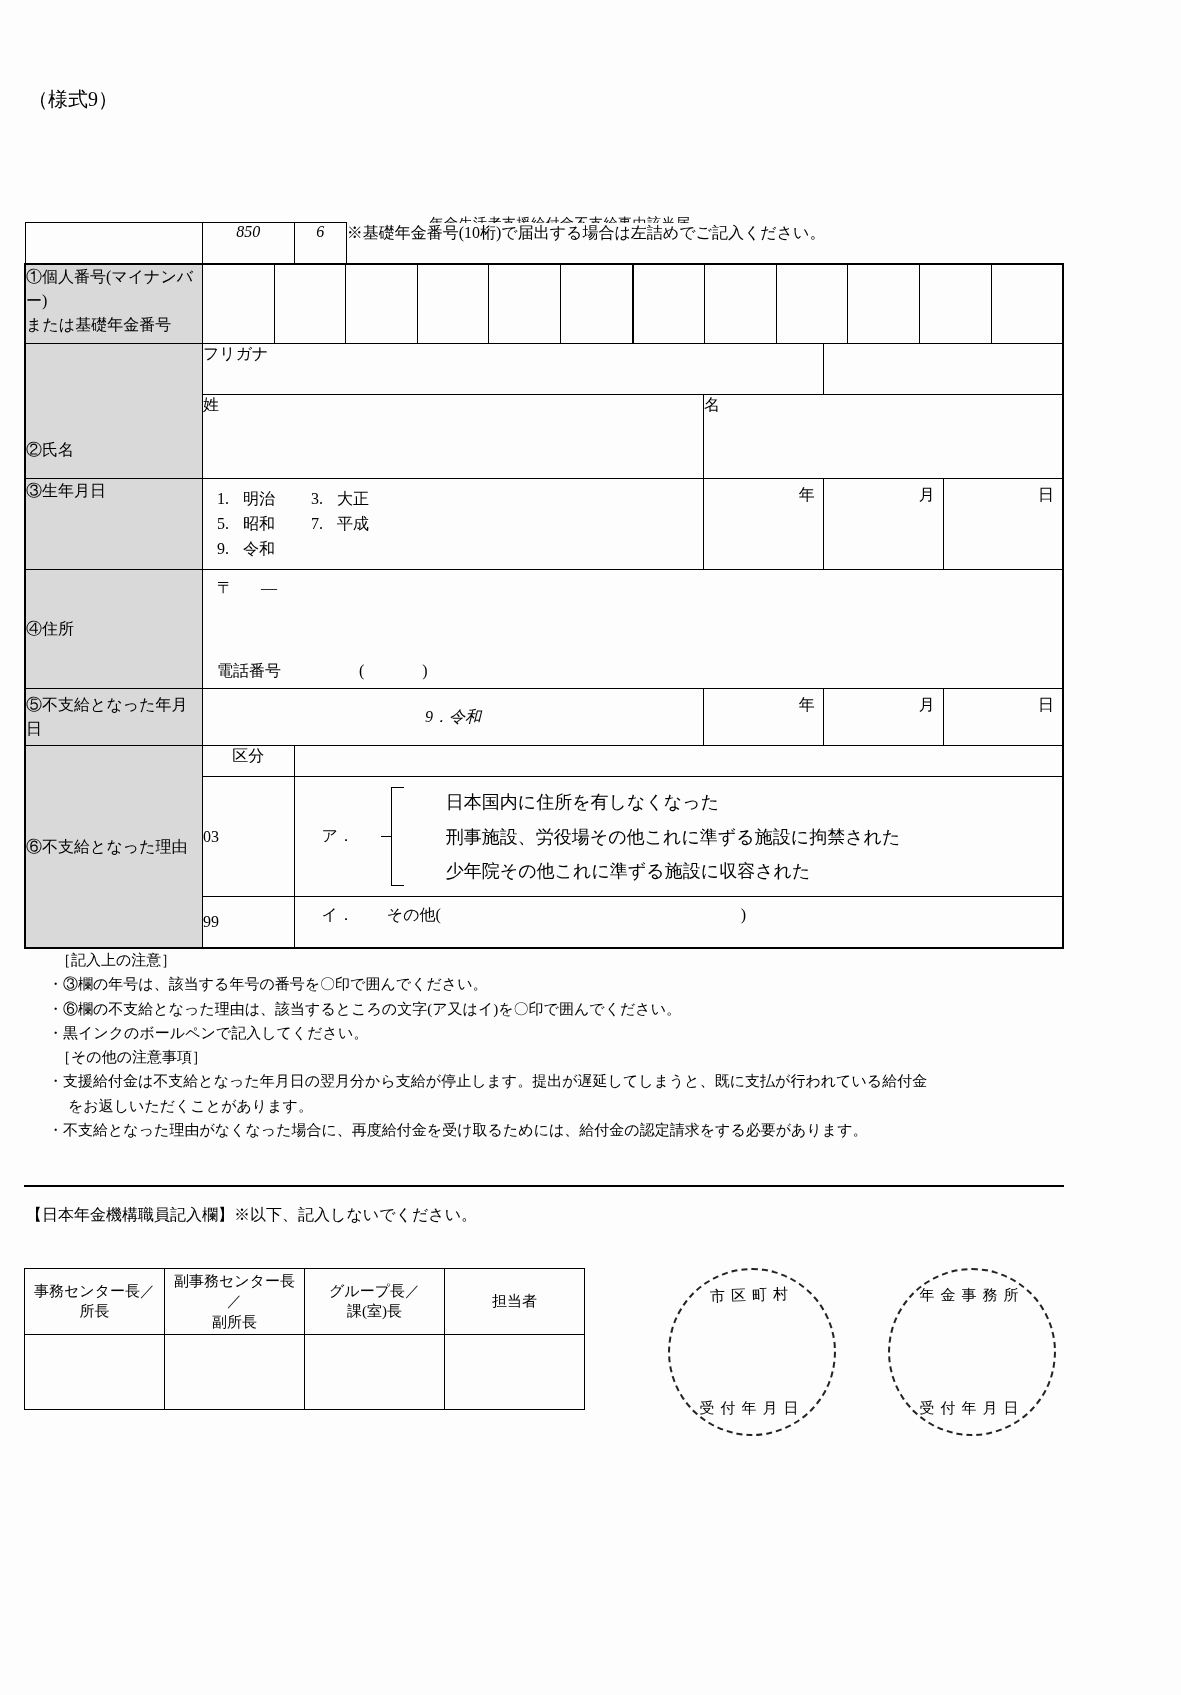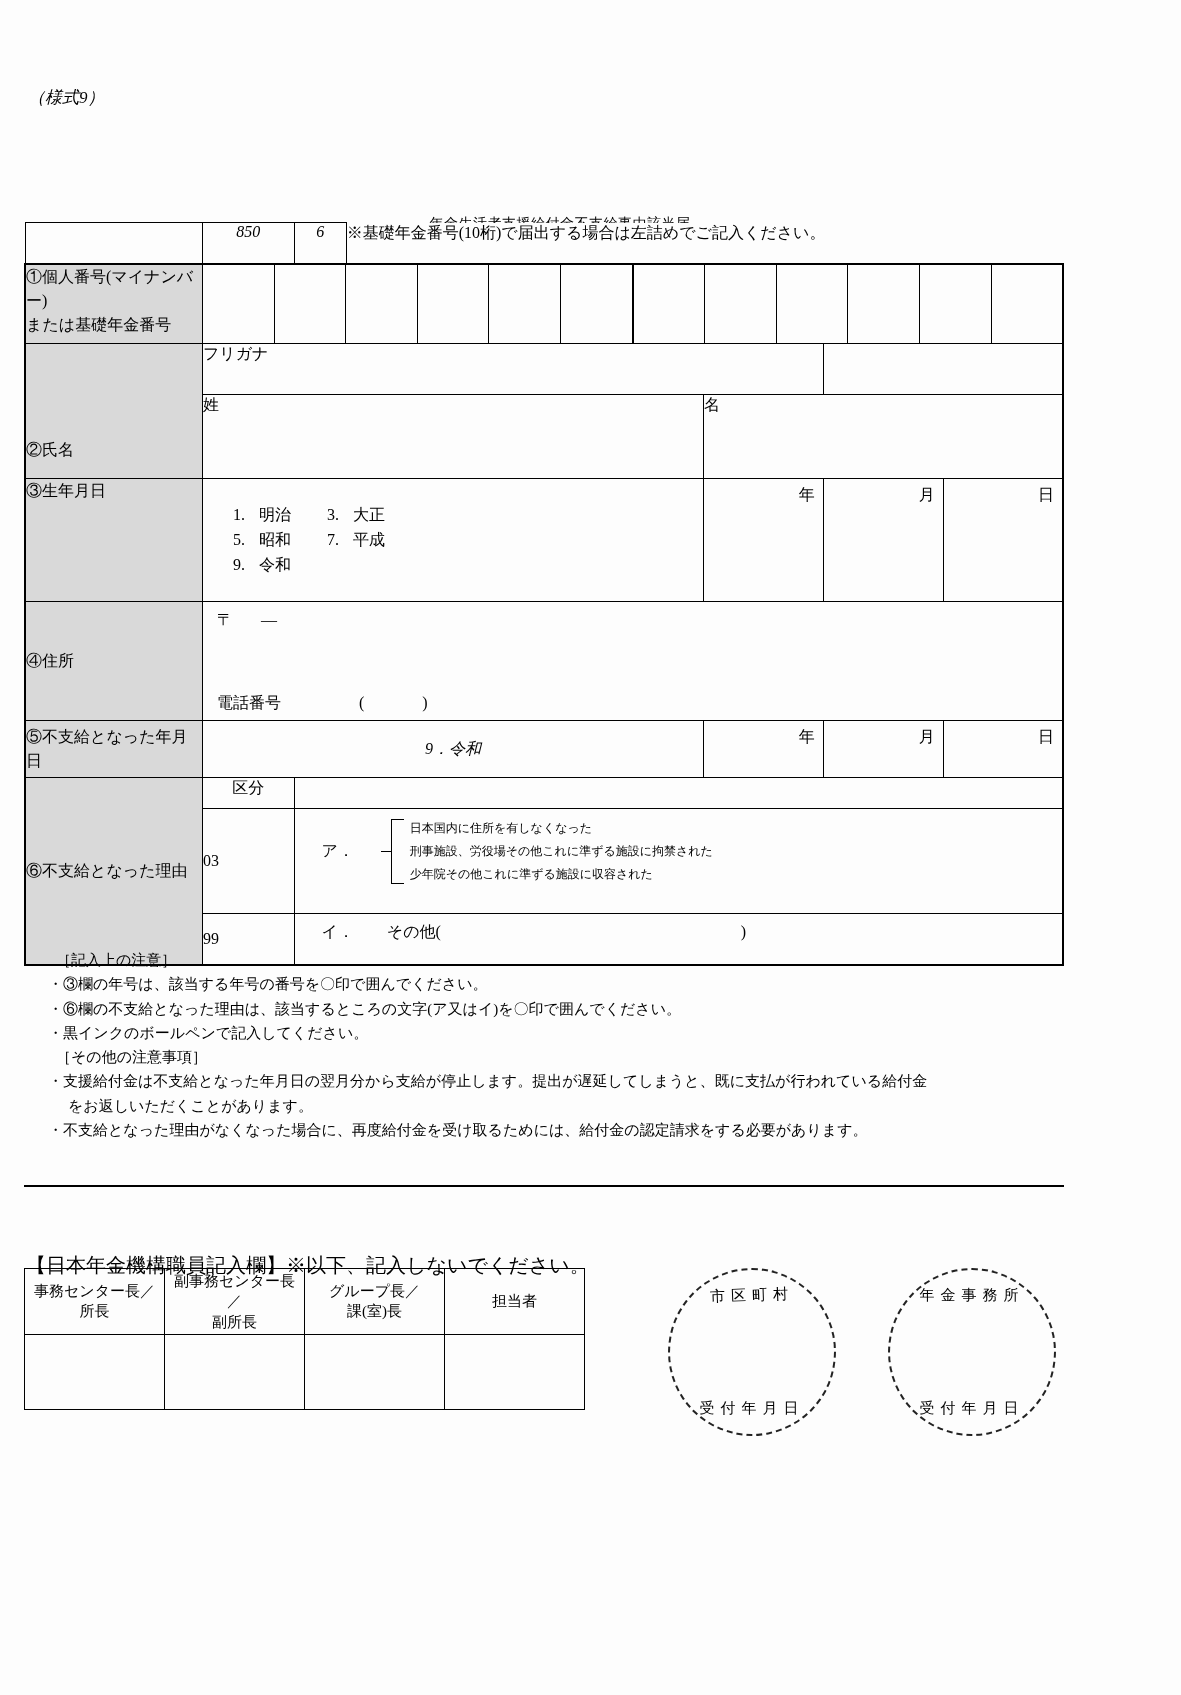--- a/index.html
+++ b/index.html
@@ -6,21 +6,21 @@
   body{
     width:1181px;height:1695px;
     background:#fdfdfd;
     font-family:"Liberation Serif","DejaVu Serif",serif;
     color:#000;
     position:relative;
     -webkit-font-smoothing:none;
   }
   .page{position:relative;width:1181px;height:1695px;}
 
-  .form-no{position:absolute;left:28px;top:86px;font-size:17px;font-style:italic;}
+  .form-no{position:absolute;left:28px;top:86px;font-size:20px;}
   .doc-title{position:absolute;left:0;top:181px;width:1120px;text-align:center;font-size:14px;letter-spacing:0.5px;margin-top:34px;}
 
   
   .main-table{position:absolute;left:24px;top:222px;width:1040px;border-collapse:collapse;}
   .main-table td{border:1px solid #000;font-size:16px;padding:0;vertical-align:top;background:#fdfdfd;}
   .shade{background:#d9d9d9 !important;}
   .pad{padding:6px 8px;}
   .bt-thick{border-top:2px solid #000 !important;margin-top:12px;}
   .bb-thick{border-bottom:2px solid #000 !important;}
   .bl-thick{border-left:2px solid #000 !important;}
@@ -55,36 +55,36 @@
 
   .reason-a{display:flex;align-items:center;padding:8px 0 8px 0;}
   .reason-a .mark{width:86px;text-align:center;font-size:16px;}
   .brace{
     width:12px;align-self:stretch;
     border-left:1.5px solid #000;border-top:1.5px solid #000;border-bottom:1.5px solid #000;
     margin:2px 0;
   }
   .brace-tick{width:10px;display:flex;align-items:center;}
   .brace-tick:before{content:"";display:block;width:10px;height:1.5px;background:#000;}
-  .reason-list{font-size:12px;line-height:1.9;padding-left:6px;}
+  .reason-list{font-size:18px;line-height:1.9;padding-left:6px;margin-left:36px;}
   .reason-b{display:flex;align-items:center;font-size:16px;padding:8px 0;}
   .reason-b .mark{width:86px;text-align:center;}
   .reason-b .other{padding-left:6px;}
   .reason-b .other i{font-style:normal;display:inline-block;width:300px;}
 
   
   .notes{position:absolute;left:48px;top:948px;font-size:15px;line-height:1.62;}
   .notes .hdr{padding-left:8px;}
   .notes .li{text-indent:0;}
   .notes .cont{padding-left:20px;}
 
   
   .divider{position:absolute;left:24px;top:1185px;width:1040px;height:2px;background:#000;}
 
-  .staff-title{position:absolute;left:26px;top:1205px;font-size:20px;margin-top:47px;}
+  .staff-title{position:absolute;left:26px;top:1205px;font-size:16px;}
 
   
   .staff-table{position:absolute;left:24px;top:1268px;border-collapse:collapse;}
   .staff-table td{border:1px solid #000;font-size:15px;text-align:center;vertical-align:middle;line-height:1.35;}
   .staff-table td.h{height:58px;width:135px;padding:2px 2px;}
   .staff-table td.b{height:72px;}
 
   
   .stamp{position:absolute;width:164px;height:164px;border:2px dashed #222;border-radius:50%;}
   .stamp span{position:absolute;white-space:nowrap;font-size:15px;letter-spacing:6px;}
@@ -149,21 +149,21 @@
       <td colspan="4" class="pad" style="height:44px">フリガナ</td>
       <td colspan="2" class="br-thick"></td>
     </tr>
     <tr>
       <td colspan="3" class="pad" style="height:74px">姓</td>
       <td colspan="3" class="pad br-thick">名</td>
     </tr>
 
     <tr>
       <td class="shade label-cell bl-thick" style="height:74px">③生年月日</td>
-      <td colspan="3" style="padding:16px">
+      <td colspan="3" style="padding:0">
         <div class="era-block" id="era-block">
               <div><span><span class="num">1.</span>明治</span><span class="gap"></span><span><span class="num">3.</span>大正</span></div>
               <div><span><span class="num">5.</span>昭和</span><span class="gap"></span><span><span class="num">7.</span>平成</span></div>
               <div><span><span class="num">9.</span>令和</span><span class="gap"></span></div>
             </div>
       </td>
       <td>
         <div class="ymd">
               <span class="lab">年</span>
             </div>

